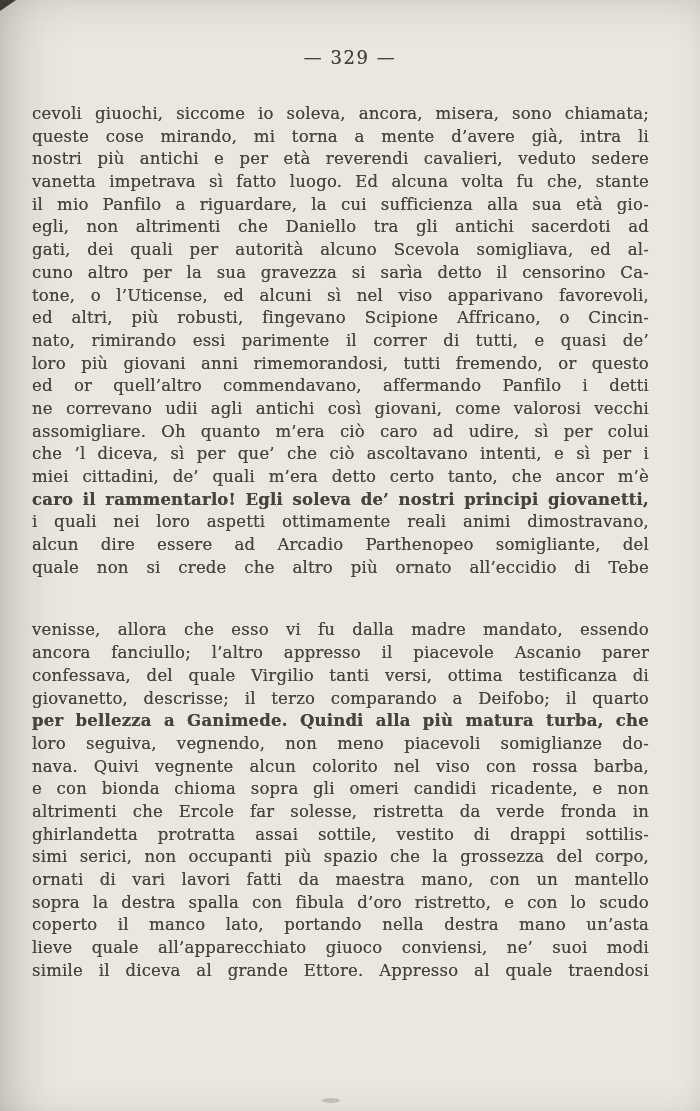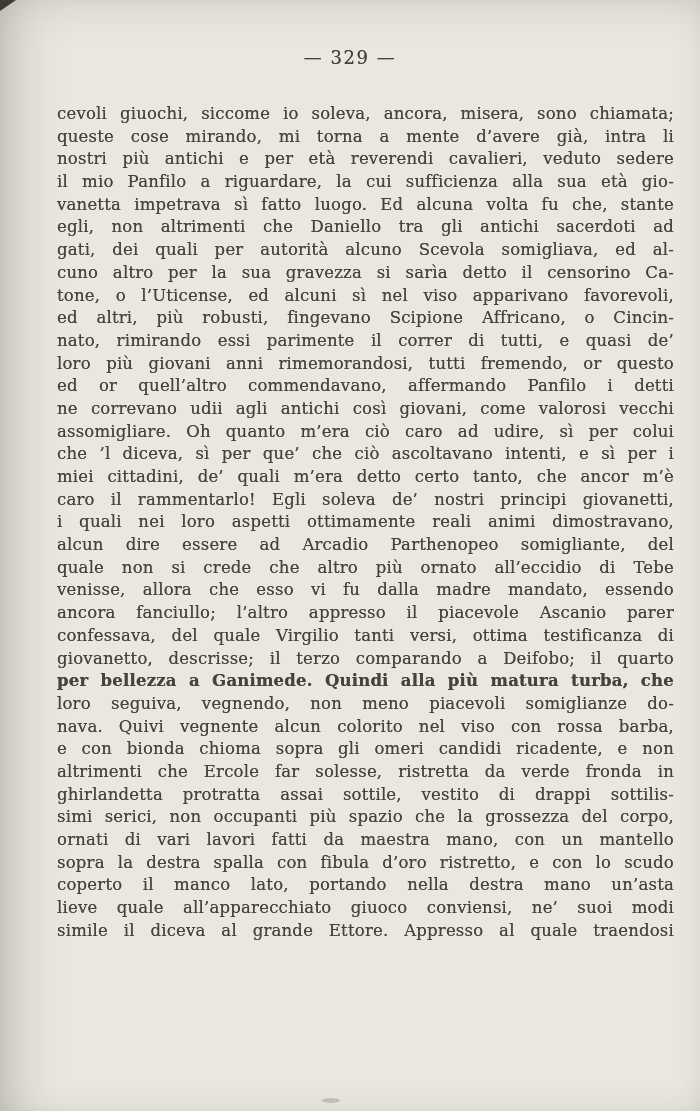--- a/index.html
+++ b/index.html
@@ -54,21 +54,21 @@
     left: 0;
     width: 100%;
     text-align: center;
     font-size: 18px;
     letter-spacing: 1.5px;
     text-shadow: 0 0 0.5px rgba(69, 68, 59, 0.8);
   }
   .text-block {
     position: absolute;
     top: 103px;
-    left: 57px;
+    left: 32px;
     width: 617px;
   }
   .text-line {
     height: 22.7px;
     line-height: 22.7px;
     font-size: 16.5px;
     letter-spacing: 0.2px;
     text-align: justify;
     text-align-last: justify;
     text-shadow: 0 0 0.5px rgba(69, 68, 59, 0.75);
@@ -77,39 +77,39 @@
 </head>
 <body>
 
 <div class="page">
   <div class="corner-artifact"></div>
   <div class="page-number">— 329 —</div>
   <div class="text-block">
       <div class="text-line" style="white-space: normal;">cevoli giuochi, siccome io soleva, ancora, misera, sono chiamata;</div>
       <div class="text-line" style="white-space: normal;">queste cose mirando, mi torna a mente d’avere già, intra li</div>
       <div class="text-line" style="white-space: normal;">nostri più antichi e per età reverendi cavalieri, veduto sedere</div>
+      <div class="text-line" style="white-space: normal;">vanetta impetrava sì fatto luogo. Ed alcuna volta fu che, stante</div>
       <div class="text-line" style="white-space: normal;">il mio Panfilo a riguardare, la cui sufficienza alla sua età gio-</div>
-      <div class="text-line" style="white-space: normal;">vanetta impetrava sì fatto luogo. Ed alcuna volta fu che, stante</div>
       <div class="text-line" style="white-space: normal;">egli, non altrimenti che Daniello tra gli antichi sacerdoti ad</div>
       <div class="text-line" style="white-space: normal;">gati, dei quali per autorità alcuno Scevola somigliava, ed al-</div>
       <div class="text-line" style="white-space: normal;">cuno altro per la sua gravezza si sarìa detto il censorino Ca-</div>
       <div class="text-line" style="white-space: normal;">tone, o l’Uticense, ed alcuni sì nel viso apparivano favorevoli,</div>
       <div class="text-line" style="white-space: normal;">ed altri, più robusti, fingevano Scipione Affricano, o Cincin-</div>
       <div class="text-line" style="white-space: normal;">nato, rimirando essi parimente il correr di tutti, e quasi de’</div>
       <div class="text-line" style="white-space: normal;">loro più giovani anni rimemorandosi, tutti fremendo, or questo</div>
       <div class="text-line" style="white-space: normal;">ed or quell’altro commendavano, affermando Panfilo i detti</div>
       <div class="text-line" style="white-space: normal;">ne correvano udii agli antichi così giovani, come valorosi vecchi</div>
       <div class="text-line" style="white-space: normal;">assomigliare. Oh quanto m’era ciò caro ad udire, sì per colui</div>
       <div class="text-line" style="white-space: normal;">che ’l diceva, sì per que’ che ciò ascoltavano intenti, e sì per i</div>
       <div class="text-line" style="white-space: normal;">miei cittadini, de’ quali m’era detto certo tanto, che ancor m’è</div>
-      <div class="text-line" style="white-space: normal;">caro il rammentarlo! Egli soleva de’ nostri principi giovanetti,</div>
+      <div class="text-line" style="white-space: normal; font-weight: bold;">caro il rammentarlo! Egli soleva de’ nostri principi giovanetti,</div>
       <div class="text-line" style="white-space: normal;">i quali nei loro aspetti ottimamente reali animi dimostravano,</div>
       <div class="text-line" style="white-space: normal;">alcun dire essere ad Arcadio Parthenopeo somigliante, del</div>
       <div class="text-line" style="white-space: normal;">quale non si crede che altro più ornato all’eccidio di Tebe</div>
-      <div class="text-line" style="white-space: normal;">venisse, allora che esso vi fu dalla madre mandato, essendo</div>
+      <div class="text-line" style="white-space: normal; margin-top: 40px;">venisse, allora che esso vi fu dalla madre mandato, essendo</div>
       <div class="text-line" style="white-space: normal;">ancora fanciullo; l’altro appresso il piacevole Ascanio parer</div>
       <div class="text-line" style="white-space: normal;">confessava, del quale Virgilio tanti versi, ottima testificanza di</div>
       <div class="text-line" style="white-space: normal;">giovanetto, descrisse; il terzo comparando a Deifobo; il quarto</div>
       <div class="text-line" style="white-space: normal; font-weight: bold;">per bellezza a Ganimede. Quindi alla più matura turba, che</div>
       <div class="text-line" style="white-space: normal;">loro seguiva, vegnendo, non meno piacevoli somiglianze do-</div>
       <div class="text-line" style="white-space: normal;">nava. Quivi vegnente alcun colorito nel viso con rossa barba,</div>
       <div class="text-line" style="white-space: normal;">e con bionda chioma sopra gli omeri candidi ricadente, e non</div>
       <div class="text-line" style="white-space: normal;">altrimenti che Ercole far solesse, ristretta da verde fronda in</div>
       <div class="text-line" style="white-space: normal;">ghirlandetta protratta assai sottile, vestito di drappi sottilis-</div>
       <div class="text-line" style="white-space: normal;">simi serici, non occupanti più spazio che la grossezza del corpo,</div>

